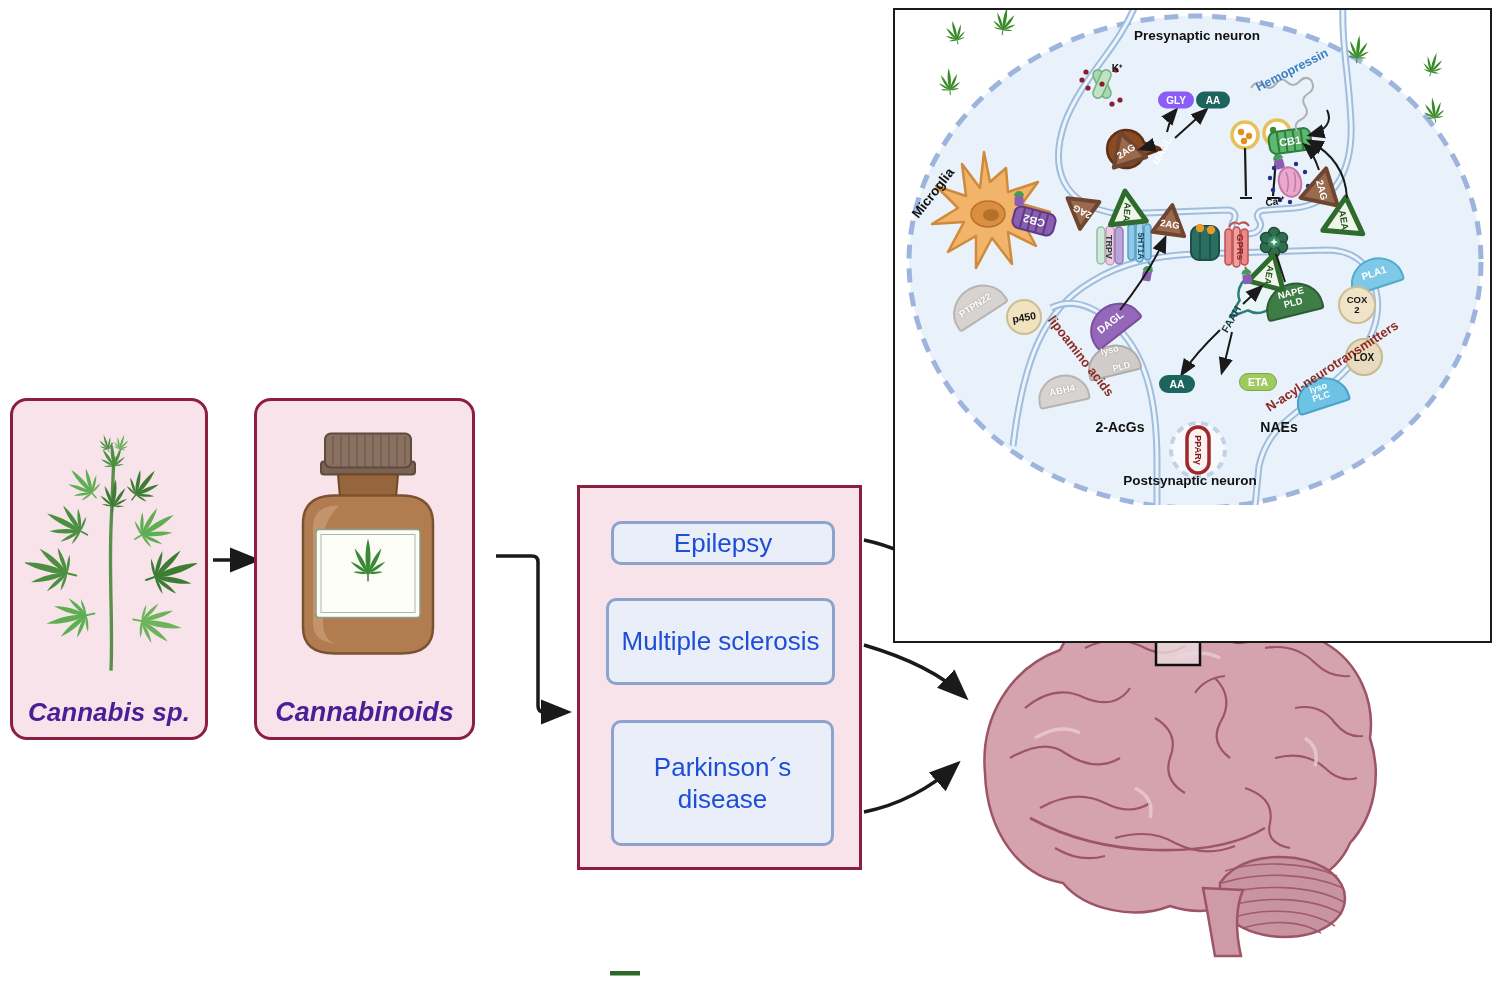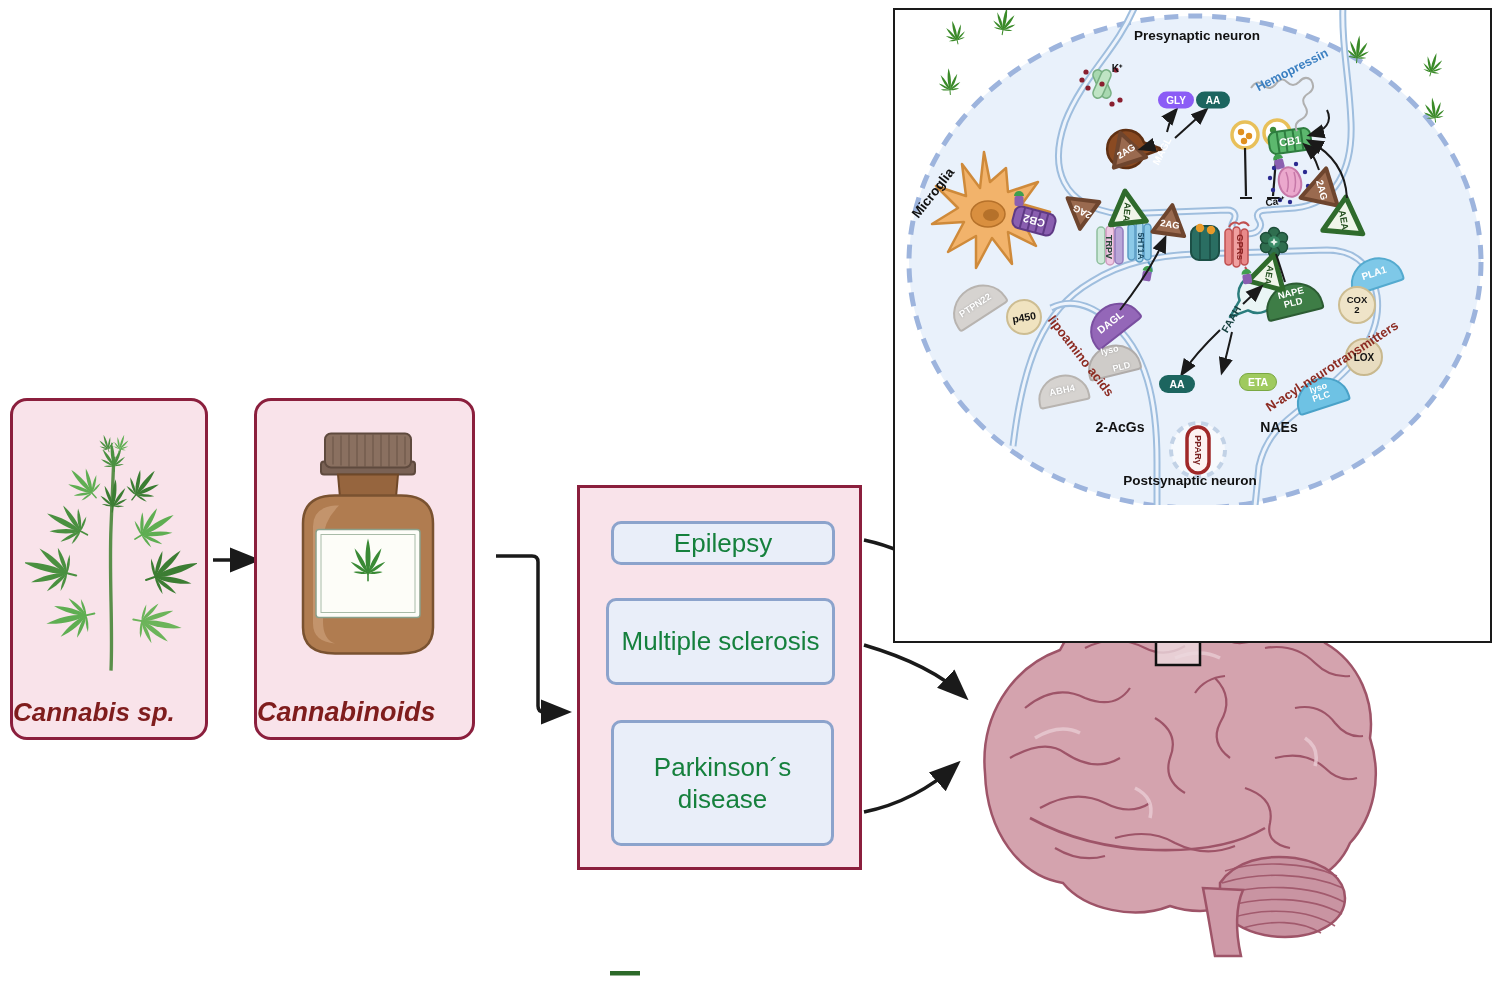--- a/index.html
+++ b/index.html
@@ -6,25 +6,25 @@
     --box_border:#8b1f3d; --box_fill:#f9e3ea; --disease_fill:#e9eef9; --disease_border:#8ca3cc;
     --circle_fill:#e9f1fb; --membrane:#9fbede; --hemo_blue:#3a7fc1; --dark_red_text:#8c2b22;
     --leaf_green:#3a8a28; --brain_fill:#d4a3ae; --brain_stroke:#9e5468;
   }
   *{margin:0;padding:0;box-sizing:border-box;}
   body{font-family:"Liberation Sans",sans-serif;background:#fff;}
   .stage{position:relative;width:1500px;height:982px;background:#fff;overflow:hidden;}
   .page-svg{position:absolute;left:0;top:0;pointer-events:none;}
   .pbox{position:absolute;background:var(--box_fill);border:3.5px solid var(--box_border);}
   .rounded{border-radius:17px;}
-  .pbox .caption{position:absolute;left:0;right:0;bottom:9px;
-    font-weight:bold;font-style:italic;color:#7f1d1d;}
+  .pbox .caption{position:absolute;left:0;right:0;bottom:9px;text-align:center;
+    font-weight:bold;font-style:italic;color:#4c1d95;}
   .dbox{position:absolute;background:var(--disease_fill);border:3px solid var(--disease_border);
     border-radius:10px;display:flex;align-items:center;justify-content:center;text-align:center;
-    color:#15803d;line-height:1.25;}
+    color:#1d4ed8;line-height:1.25;}
   .inset{position:absolute;left:893px;top:8px;width:599px;height:635px;background:#fff;
     border:2px solid #1a1a1a;overflow:hidden;}
   .inset svg{position:absolute;left:0;top:0;}
   .lb{position:absolute;white-space:nowrap;font-weight:bold;color:#111;transform-origin:center;}
   .pill{position:absolute;display:flex;align-items:center;justify-content:center;
     color:#fff;font-weight:bold;border-radius:9px;transform:translate(-50%,-50%);}
   .plantbox{position:absolute;left:12px;top:16px;}
 </style>
 </head>
 <body>

